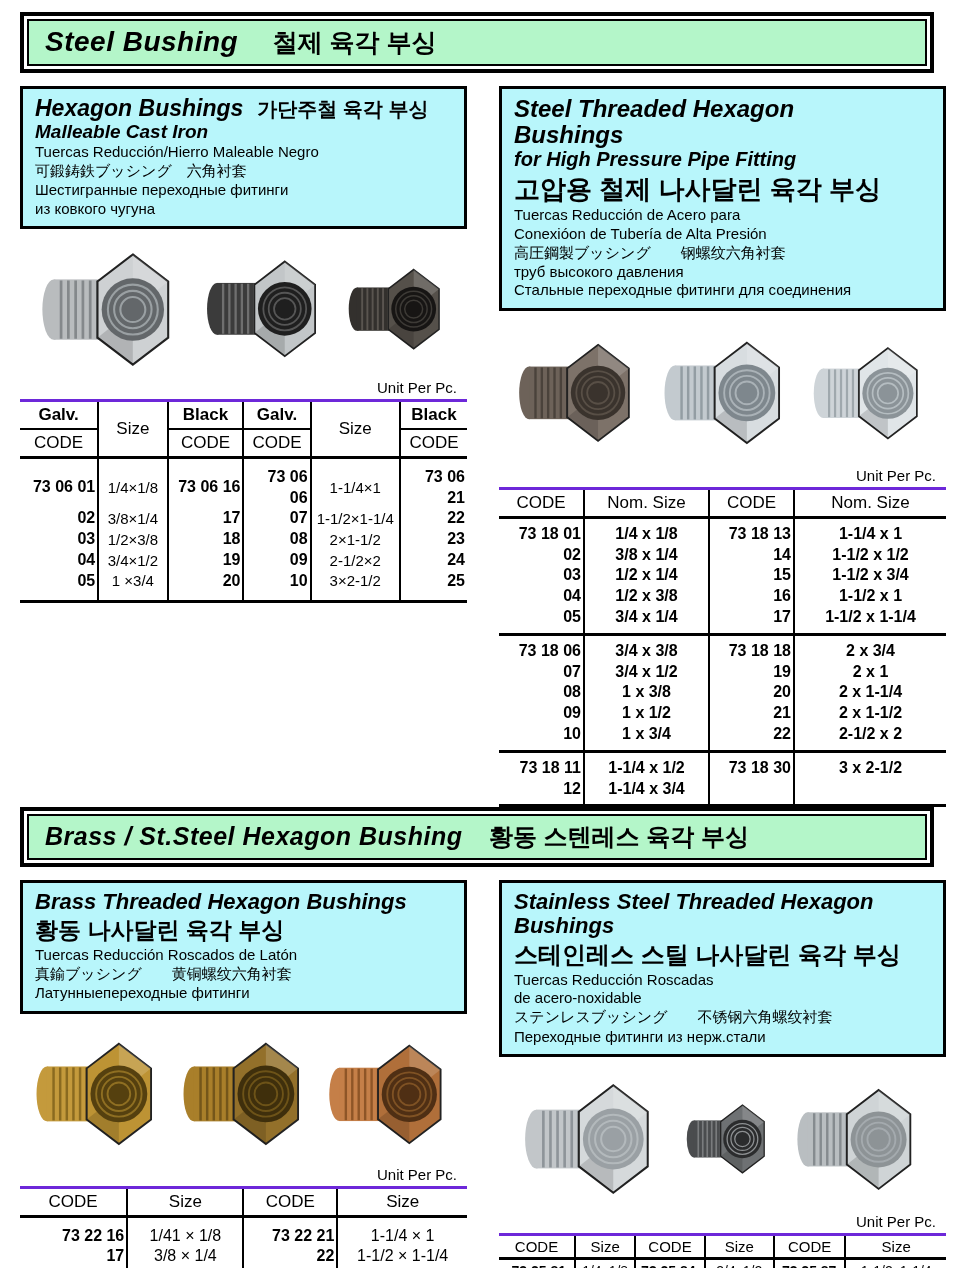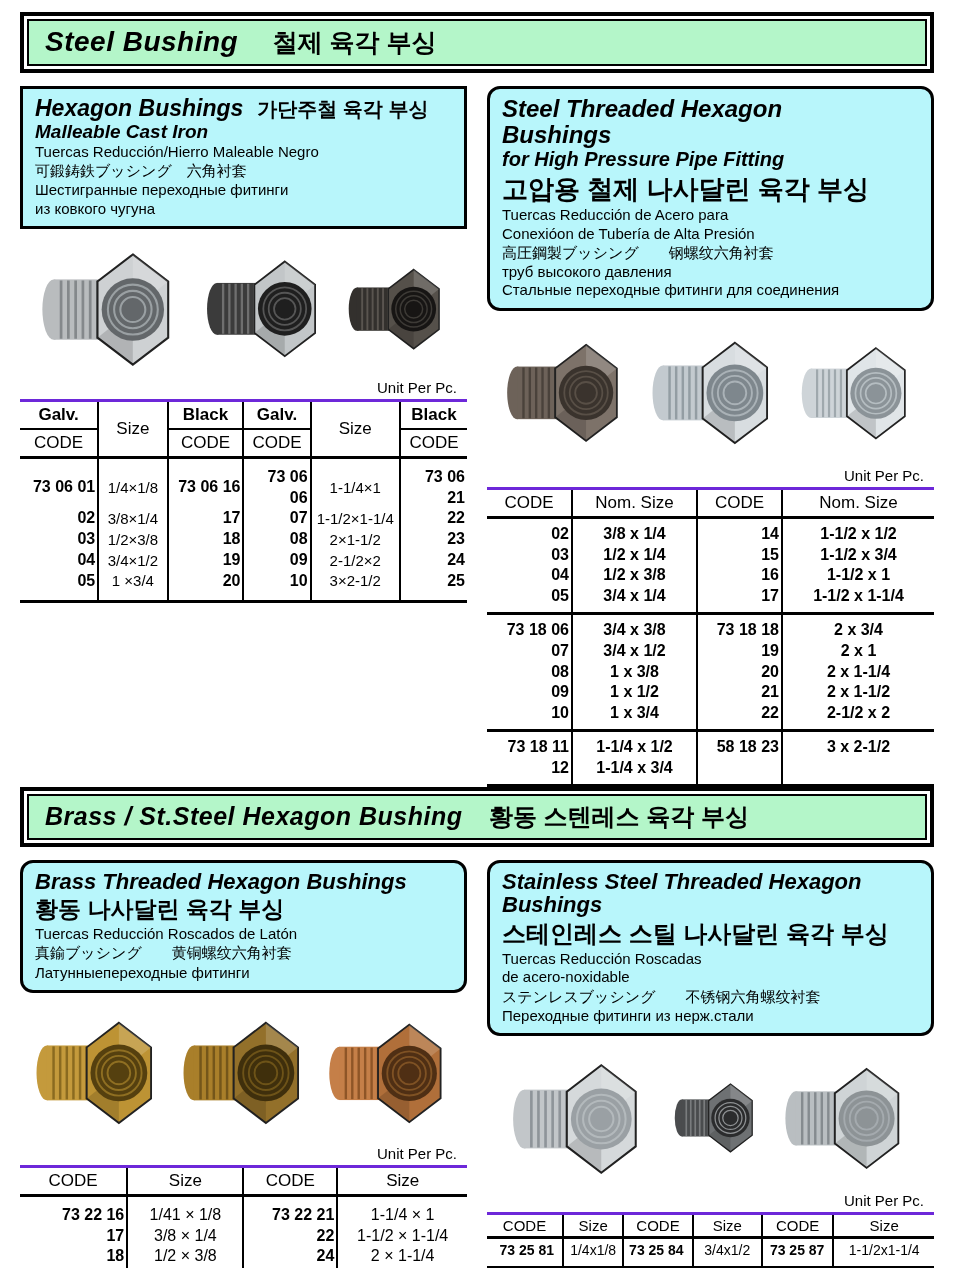--- a/index.html
+++ b/index.html
@@ -13,21 +13,21 @@
 
   
   .banner { border: 4px solid #000; background: #fff; padding: 3px; margin-bottom: 13px; }
   .banner-inner { border: 2px solid #000; background: #b4f6c9; padding: 5px 16px; white-space: nowrap; }
   .banner-en { font-style: italic; font-weight: bold; font-size: 28px; letter-spacing: 0.5px; }
   .banner-ko { font-weight: bold; font-size: 25px; margin-left: 30px; }
   .banner.mid .banner-en { font-size: 25px; }
   .banner.mid .banner-ko { font-size: 24px; margin-left: 22px; }
 
   
-  .row { display: flex; gap: 20px; align-items: flex-start; }
+  .row { display: flex; gap: 32px; align-items: flex-start; }
   .row.top { min-height: 652px; }
   .col-l { width: 447px; flex: 0 0 447px; }
   .col-r { width: 447px; flex: 0 0 447px; }
 
   
   .panel { background: #b8f6fb; border: 3px solid #000; padding: 7px 10px 8px 12px; }
   .p-title { font-style: italic; font-weight: bold; font-size: 23px; line-height: 1.08; }
   .p-title .ko-inline { font-style: normal; font-weight: bold; font-size: 20px; margin-left: 14px; }
   .p-sub { font-style: italic; font-weight: bold; font-size: 19px; line-height: 1.15; }
   .p-ko-big { font-weight: bold; font-size: 26px; line-height: 1.25; margin: 2px 0 1px 0; }
@@ -62,21 +62,21 @@
   .t7318 tbody tr:first-child td { padding-top: 5px; }
   .t7318 tbody tr:last-child td { padding-bottom: 5px; }
   .t7322 td { font-size: 16px; }
   .t7325 th { font-size: 15px; padding: 2px 1px; }
   .t7325 td { font-size: 14px; line-height: 1.25; }
   .t7325 .code { padding-right: 8px; }
   .t7325 tbody tr:first-child td { padding-top: 3px; }
   .t7325 tbody tr:last-child td { padding-bottom: 6px; }
 
   .mb6 { margin-bottom: 6px; }
-  .mb4 { margin-bottom: 4px; border-radius: 13px; }
+  .mb4 { margin-bottom: 4px; }
 </style>
 </head>
 <body>
 
 <svg width="0" height="0" style="position:absolute" aria-hidden="true">
   <defs>
     <symbol id="bushing-shape" viewBox="0 0 150 115">
       <ellipse cx="20" cy="59" rx="11" ry="29" fill="var(--body)"></ellipse>
       <rect x="20" y="30" width="50" height="58" fill="var(--body)"></rect>
       <g stroke="var(--thread)" stroke-width="2.6">
@@ -244,20 +244,26 @@
         <thead>
           <tr>
             <th>CODE</th>
             <th class="vl">Nom. Size</th>
             <th class="vl">CODE</th>
             <th class="vl">Nom. Size</th>
           </tr>
         </thead>
         <tbody>
           <tr>
+            <td class="code">73 18 01</td>
+            <td class="size vl">1/4  x  1/8</td>
+            <td class="code vl">73 18 13</td>
+            <td class="size vl">1-1/4  x   1</td>
+          </tr>
+          <tr>
             <td class="code">02</td>
             <td class="size vl">3/8  x  1/4</td>
             <td class="code vl">14</td>
             <td class="size vl">1-1/2  x  1/2</td>
           </tr>
           <tr>
             <td class="code">03</td>
             <td class="size vl">1/2  x  1/4</td>
             <td class="code vl">15</td>
             <td class="size vl">1-1/2  x  3/4</td>
@@ -304,21 +310,21 @@
             <td class="code">10</td>
             <td class="size vl">1   x  3/4</td>
             <td class="code vl">22</td>
             <td class="size vl">2-1/2  x   2</td>
           </tr>
         </tbody>
         <tbody class="grp">
           <tr>
             <td class="code">73 18 11</td>
             <td class="size vl">1-1/4 x  1/2</td>
-            <td class="code vl">58 18 23</td>
+            <td class="code vl">73 18 30</td>
             <td class="size vl">3    x 2-1/2</td>
           </tr>
           <tr>
             <td class="code">12</td>
             <td class="size vl">1-1/4 x  3/4</td>
             <td class="code vl"></td>
             <td class="size vl"></td>
           </tr>
         </tbody>
       </table>

